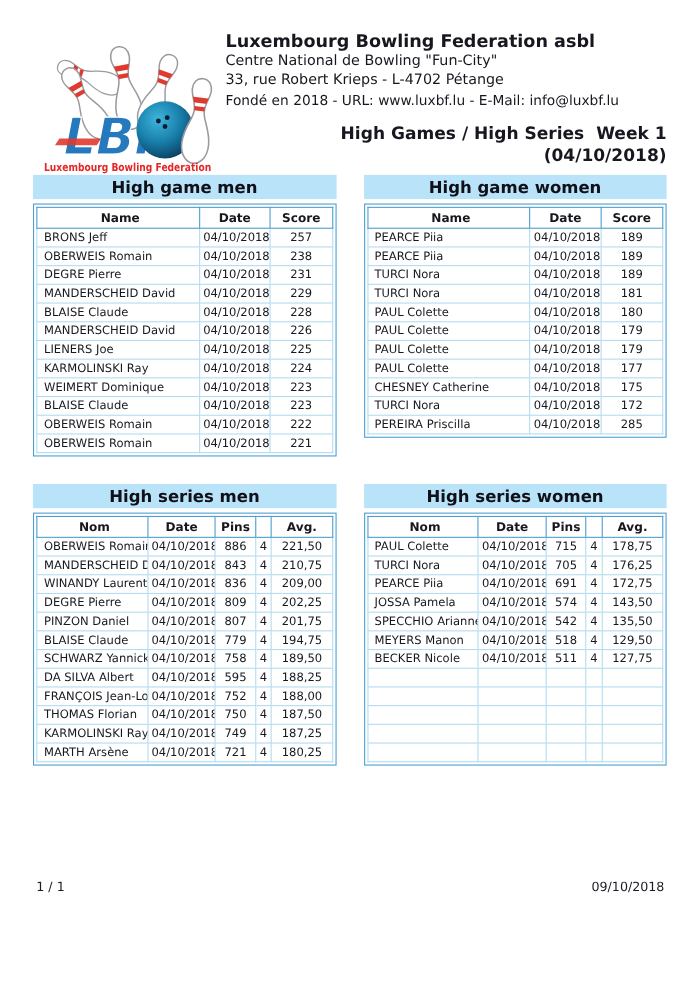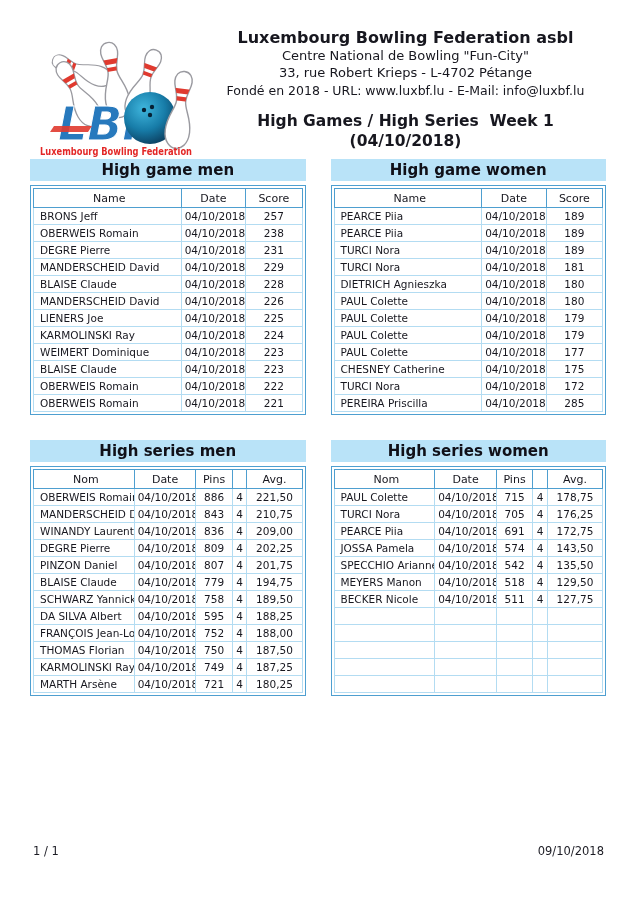--- a/index.html
+++ b/index.html
@@ -4,25 +4,25 @@
 <style>
   html,body{margin:0;padding:0;background:#ffffff;}
   .page{
     position:relative;width:636px;height:900px;background:#fff;
     font-family:"DejaVu Sans","Liberation Sans",sans-serif;color:#17171f;
     overflow:hidden;
   }
   
   .header{position:absolute;top:26px;left:30px;right:30px;height:132px;}
   .logo{position:absolute;left:2px;top:2px;width:168px;height:130px;}
-  .header-text{margin-left:175px;text-align:center;}
+  .header-text{margin-left:175px;}
   .org-name{font-size:16px;font-weight:bold;letter-spacing:0;margin-top:2px;}
   .addr{font-size:13px;line-height:1.25;margin-top:1px;}
   .addr.small{font-size:12.5px;}
-  .doc-title{margin-left:175px;text-align:center;margin-top:13px;}
+  .doc-title{margin-left:175px;text-align:right;margin-top:13px;}
   .doc-title div{font-size:15.5px;font-weight:bold;white-space:pre;line-height:1.3;}
   
   .content{
     position:absolute;top:159px;left:30px;right:30px;
     display:grid;grid-template-columns:1fr 1fr;column-gap:24px;row-gap:13px;gap:25px;
   }
   .section-bar{
     height:22px;background:var(--bar,#b9e3f8);
     display:flex;align-items:center;justify-content:center;
     font-size:15px;font-weight:bold;color:#101018;margin-bottom:4px;
@@ -30,33 +30,33 @@
   .tbl-wrap{
     border:1px solid var(--border_dark,#4e9fd0);
     padding:2px;background:#fff;
   }
   table.tbl{
     width:100%;border-collapse:collapse;table-layout:fixed;
     border:1px solid var(--border_mid,#7fc0e2);
   }
   .tbl th{
     border:1px solid var(--border_dark,#4e9fd0);
-    font-size:11px;font-weight:normal;height:18px;padding:0 2px;
+    font-size:11px;font-weight:bold;height:18px;padding:0 2px;
     text-align:center;white-space:nowrap;overflow:hidden;
   }
   .tbl td{
     border:1px solid var(--border_light,#b3dcf2);
     font-size:10.5px;height:16px;padding:0 3px;
     text-align:center;white-space:nowrap;overflow:hidden;
   }
   .tbl td.c0,.tbl th.c0{text-align:left;padding-left:6px;}
   .tbl th.c0{text-align:center;}
   
   .footer{
-    position:absolute;top:844px;left:33px;right:32px;
+    position:absolute;top:799px;left:33px;right:32px;
     display:flex;justify-content:space-between;align-items:flex-start;
     font-size:11.5px;color:#1c1c24;
   }
 </style>
 </head>
 <body>
 
 <div class="page">
 
   <div class="header">
@@ -225,25 +225,20 @@
                 <td class="c0">TURCI Nora</td>
                 <td>04/10/2018</td>
                 <td>189</td>
               </tr>
               <tr>
                 <td class="c0">TURCI Nora</td>
                 <td>04/10/2018</td>
                 <td>181</td>
               </tr>
               <tr>
-                <td class="c0">DIETRICH Agnieszka</td>
-                <td>04/10/2018</td>
-                <td>180</td>
-              </tr>
-              <tr>
                 <td class="c0">PAUL Colette</td>
                 <td>04/10/2018</td>
                 <td>180</td>
               </tr>
               <tr>
                 <td class="c0">PAUL Colette</td>
                 <td>04/10/2018</td>
                 <td>179</td>
               </tr>
               <tr>

